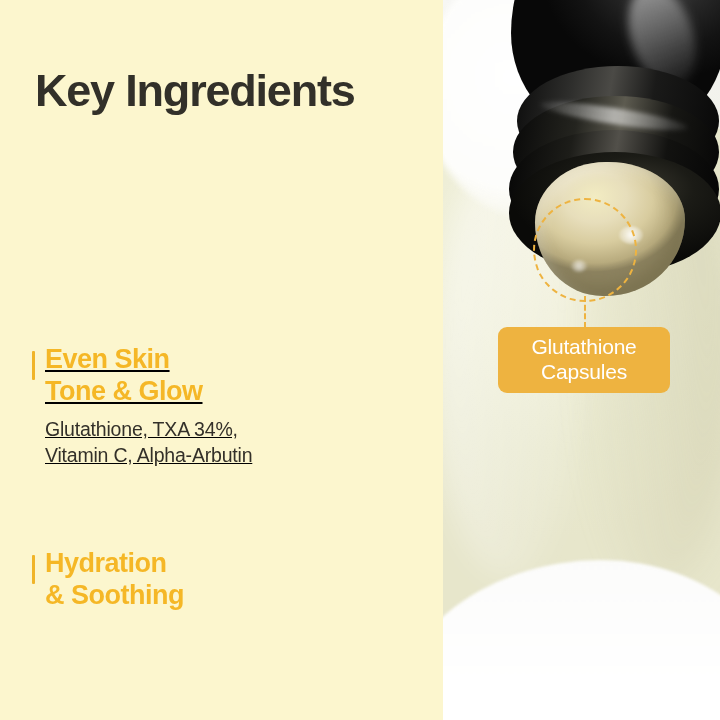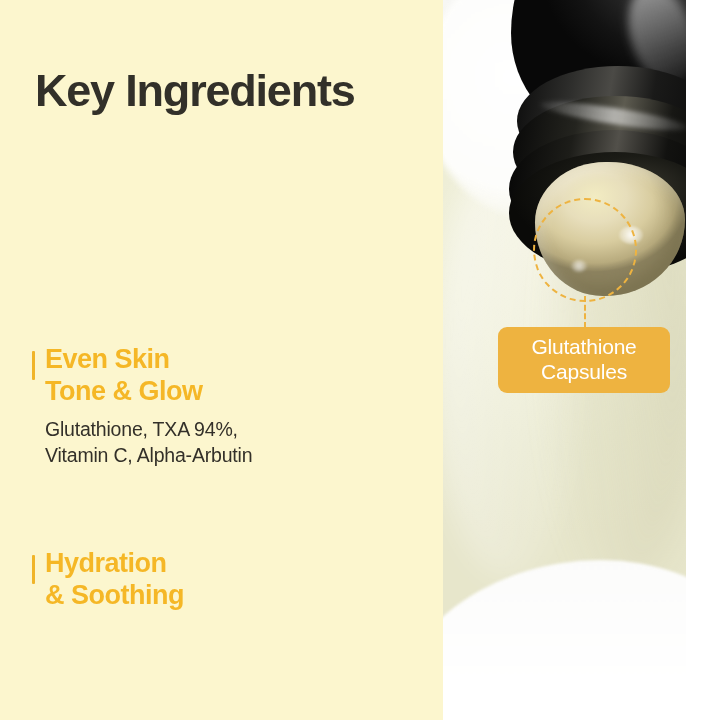--- a/index.html
+++ b/index.html
@@ -40,21 +40,21 @@
     color: #323029;
     line-height: 1.05;
     white-space: nowrap;
   }
 
   .ingredient-block {
     position: absolute;
     left: 32px;
     width: 400px;
   }
-  .ingredient-block.block-1 { top: 344px; }
+  .ingredient-block.block-1 { top: 344px; text-decoration: underline; }
   .ingredient-block.block-2 { top: 548px; }
 
   .accent-bar {
     position: absolute;
     left: 0px;
     top: 7px;
     width: 3px;
     height: 29px;
     background: #f0b429;
     border-radius: 1px;
@@ -81,21 +81,21 @@
     line-height: 1.33;
     color: #333029;
     white-space: pre-line;
   }
 
   
   .photo-panel {
     position: absolute;
     left: 443px;
     top: 0;
-    width: 243px;
+    width: 277px;
     height: 720px;
     overflow: hidden;
     background: #a21caf;
   }
 
   
   .photo-bg {
     position: absolute;
     inset: 0;
     background:
@@ -296,21 +296,21 @@
 <div class="shot">
 
   <div class="left-panel">
 
     <h1 class="page-title">Key Ingredients</h1>
 
     <div class="ingredient-block block-1">
       <span class="accent-bar"></span>
       <h2 class="ing-heading">Even Skin
 Tone &amp; Glow</h2>
-      <p class="ing-body">Glutathione, TXA 94%,
+      <p class="ing-body">Glutathione, TXA 34%,
 Vitamin C, Alpha-Arbutin</p>
     </div>
 
     <div class="ingredient-block block-2">
       <span class="accent-bar"></span>
       <h2 class="ing-heading">Hydration
 &amp; Soothing</h2>
     </div>
 
   </div>

